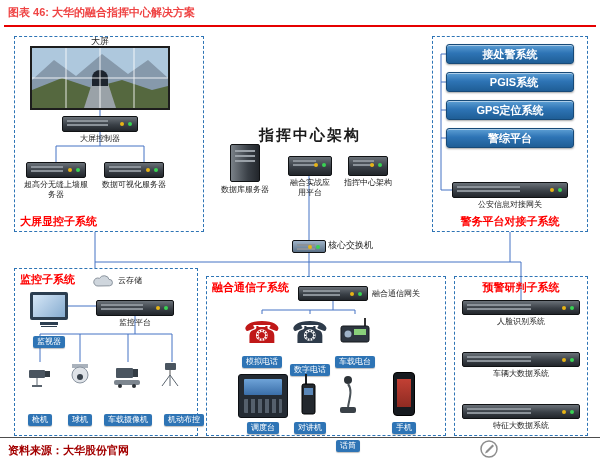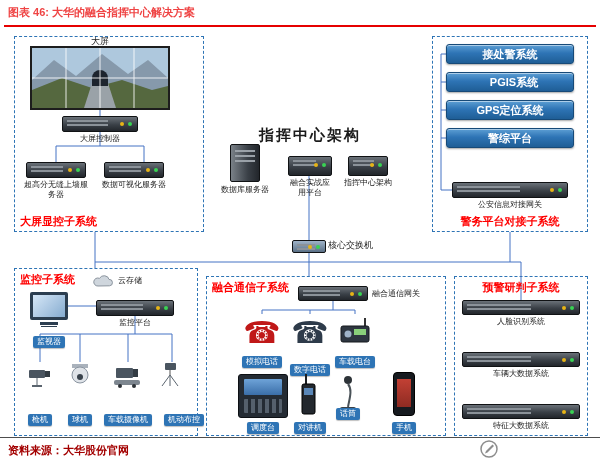--- a/index.html
+++ b/index.html
@@ -177,21 +177,21 @@
 <svg class="icon-svg" style="left:336px;top:374px;" width="24" height="44" viewBox="0 0 24 44">
   <circle cx="12" cy="6" r="4" fill="#2d3338"></circle>
   <path d="M12,10 C17,16 13,26 12,33" stroke="#4a5258" stroke-width="2" fill="none"></path>
   <rect x="4" y="33" width="16" height="6" rx="2" fill="#3a4148"></rect>
 </svg>
 <div class="mobile" style="left:393px;top:372px;width:22px;height:44px;">
     <div class="scr"></div>
   </div>
 <div class="blue-tag" style="left:263px;top:422px;">调度台</div>
 <div class="blue-tag" style="left:310px;top:422px;">对讲机</div>
-<div class="blue-tag" style="left:348px;top:408px;">话筒</div>
+<div class="blue-tag" style="left:348px;top:440px;">话筒</div>
 <div class="blue-tag" style="left:404px;top:422px;">手机</div>
 
 <div class="sub-box" style="left:454px;top:276px;width:134px;height:160px;"></div>
 <div class="sub-label" style="left:521px;top:280px;transform:translateX(-50%);">预警研判子系统</div>
 <div class="server1u" style="left:462px;top:300px;width:118px;height:15px;"></div>
 <div class="small-label" style="left:462px;top:317px;width:118px;">人脸识别系统</div>
 <div class="server1u" style="left:462px;top:352px;width:118px;height:15px;"></div>
 <div class="small-label" style="left:462px;top:369px;width:118px;">车辆大数据系统</div>
 <div class="server1u" style="left:462px;top:404px;width:118px;height:15px;"></div>
 <div class="small-label" style="left:462px;top:421px;width:118px;">特征大数据系统</div>

